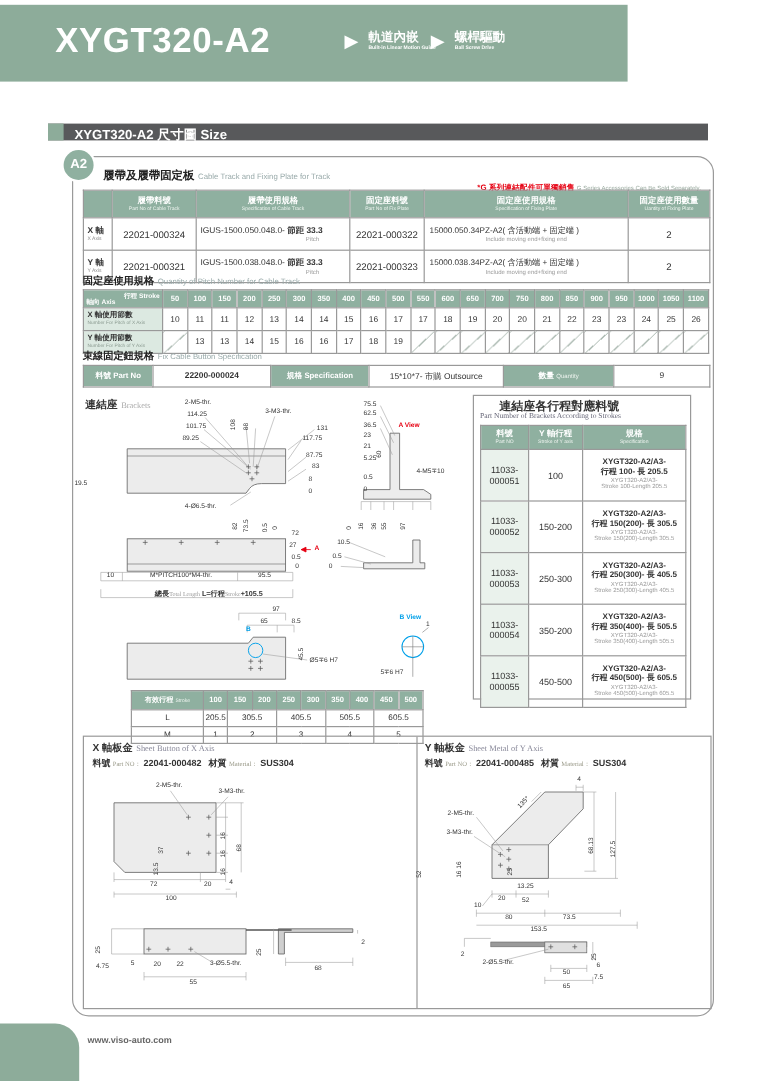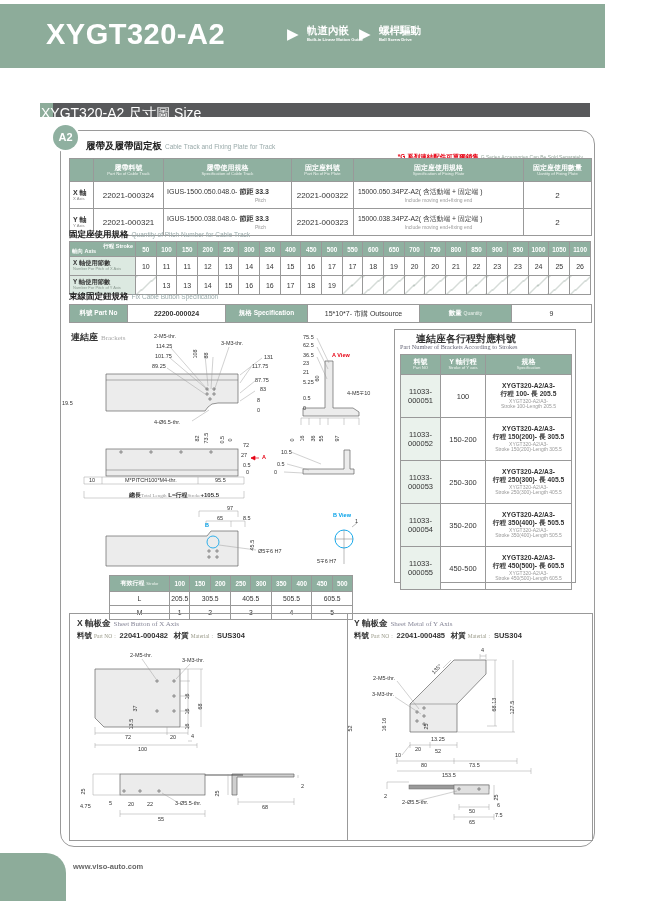--- a/index.html
+++ b/index.html
@@ -1,30 +1,30 @@
 <!DOCTYPE html>
 <html><head>
 <meta charset="utf-8">
 <style>
   html,body{margin:0;padding:0;background:#fff}
   body{font-family:"Liberation Sans",sans-serif;color:#333}
   .page{position:relative;width:650px;height:901px;background:#fff;overflow:hidden}
   .serif{font-family:"Liberation Serif",serif}
   
-  .banner{position:absolute;left:0;top:4px;width:605px;height:64px;background:#8dac9a}
+  .banner{position:absolute;left:0;top:4px;width:523px;height:64px;background:#8dac9a}
   .banner .model{position:absolute;left:46px;top:14px;font-size:29px;font-weight:bold;color:#fff;letter-spacing:0.5px}
   .banner .axis{position:absolute;left:238px;top:22px;font-size:19px;color:#fff}
   .feat{position:absolute;top:18px;color:#fff}
   .feat .tri{position:absolute;left:0;top:3px;font-size:15px;color:#fff}
   .feat .cn{position:absolute;left:20px;top:2px;font-size:10.5px;font-weight:bold;white-space:nowrap}
   .feat .en{position:absolute;left:20px;top:15px;font-size:4.2px;font-weight:bold;white-space:nowrap}
   
   .secbar{position:absolute;left:40px;top:103px;width:550px;height:14px;background:#58595b}
   .secbar .sq{position:absolute;left:0;top:0;width:13px;height:14px;background:#8dac9a}
-  .secbar .t{position:absolute;left:1px;top:2px;font-size:14px;font-weight:normal;color:#fff}
+  .secbar .t{position:absolute;left:22px;top:2px;font-size:11px;font-weight:bold;color:#fff}
   
   .cbox{position:absolute;left:60px;top:130px;width:533px;height:715px;border:1.4px solid #9a9a9a;border-radius:14px;background:#fff}
   .badge{position:absolute;left:-8px;top:-6px;width:25px;height:25px;border-radius:50%;background:#8fb0a0;color:#fff;font-size:11px;font-weight:bold;text-align:center;line-height:25px;box-shadow:0 0 0 2px #fff}
   .sect-title{position:absolute;font-size:9.5px;font-weight:bold;color:#222;white-space:nowrap}
   .sect-title .en{font-size:6.5px;font-weight:normal;color:#9aa;padding-left:3px}
   .note{position:absolute;right:10px;top:14px;text-align:left;white-space:nowrap}
   .note .cn{font-size:6.5px;font-weight:bold;color:#e60012}
   .note .en{font-size:5px;color:#97a89d;padding-left:2px}
   table{border-collapse:collapse;table-layout:fixed}
   td{border:1px solid #999;overflow:hidden}

